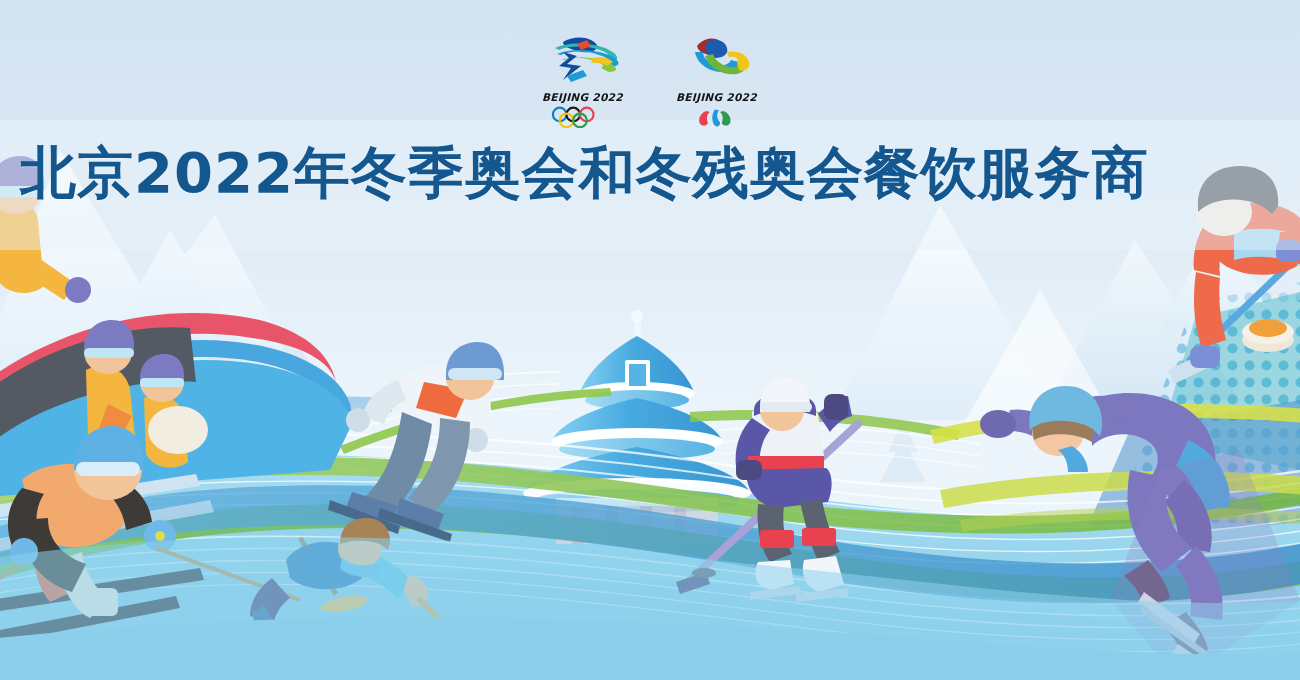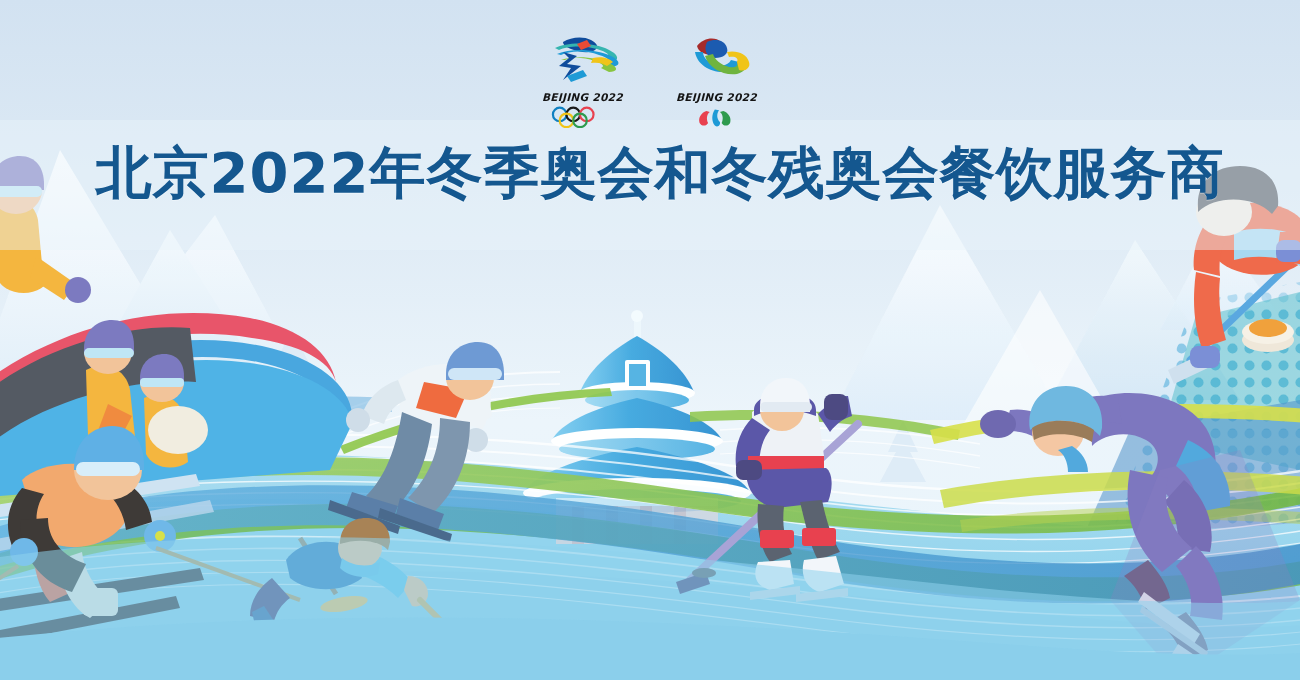--- a/index.html
+++ b/index.html
@@ -38,21 +38,21 @@
     margin-top:3px;
     white-space:nowrap;
     transform:skewX(-4deg);
   }
   .logo .rings{ height:22px; margin-top:3px; }
 
   
   #title{
     position:absolute;
     top:143px; left:0; right:0;
-    text-align:center;
+    text-align:left;
     z-index:45;
     font-family:"DejaVu Sans","Liberation Sans",sans-serif;
     font-weight:bold;
     font-size:56px;
     line-height:1.08;
     letter-spacing:1px;
     color:#14578f;
     text-shadow:0 1px 0 rgba(255,255,255,.35);
     white-space:nowrap;
     padding-left:20px;

